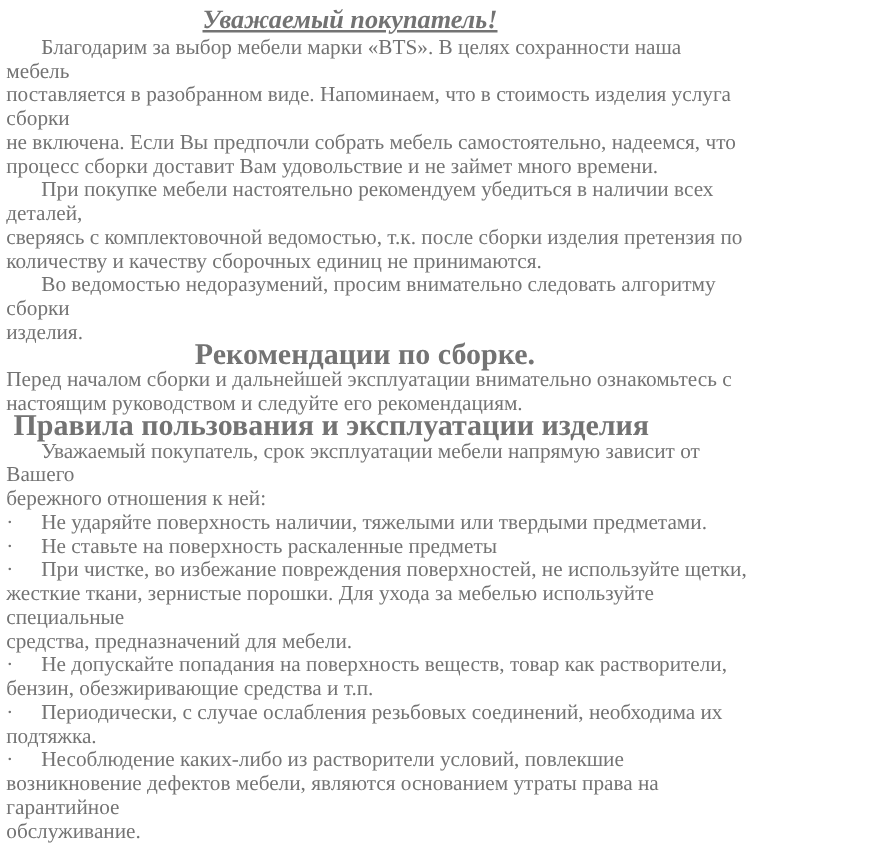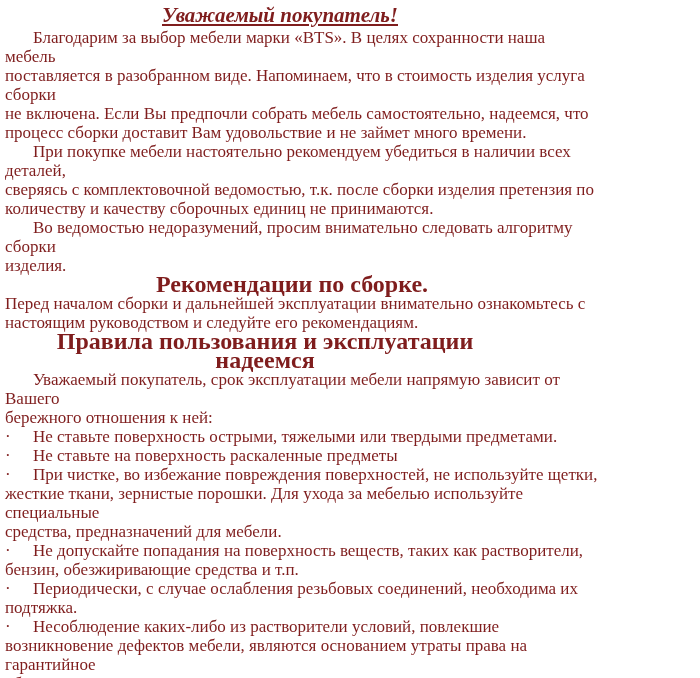--- a/index.html
+++ b/index.html
@@ -5,21 +5,21 @@
   html, body { margin: 0; padding: 0; background: #ffffff; }
   body { width: 700px; height: 678px; overflow: hidden; }
   .page {
     box-sizing: border-box;
     width: 604px;
     height: 678px;
     padding: 2px 5px 0 5px;
     font-family: "Liberation Serif", "DejaVu Serif", serif;
     font-size: 17px;
     line-height: 19px;
-    color: #7f1d1d;
+    color: #737373;
     background: #ffffff;
   }
   .title {
     font-size: 21px;
     font-weight: bold;
     font-style: italic;
     text-decoration: underline;
     text-decoration-thickness: 2px;
     text-underline-offset: 2px;
     text-align: center;
@@ -61,35 +61,35 @@
 сверяясь с комплектовочной ведомостью, т.к. после сборки изделия претензия по
 количеству и качеству сборочных единиц не принимаются.</p>
   <p class="para indent">Во ведомостью недоразумений, просим внимательно следовать алгоритму сборки
 изделия.</p>
 
   <h2 class="heading h-assembly">Рекомендации по сборке.</h2>
 
   <p class="para">Перед началом сборки и дальнейшей эксплуатации внимательно ознакомьтесь с
 настоящим руководством и следуйте его рекомендациям.</p>
 
-  <h2 class="heading h-rules">Правила пользования и эксплуатации надеемся</h2>
+  <h2 class="heading h-rules">Правила пользования и эксплуатации изделия</h2>
 
   <p class="para indent">Уважаемый покупатель, срок эксплуатации мебели напрямую зависит от Вашего
 бережного отношения к ней:</p>
 
 
-  <p class="para bullet"><span class="marker">·</span><span>Не ставьте поверхность острыми, тяжелыми или твердыми предметами.</span></p>
+  <p class="para bullet"><span class="marker">·</span><span>Не ударяйте поверхность наличии, тяжелыми или твердыми предметами.</span></p>
 
   <p class="para bullet"><span class="marker">·</span><span>Не ставьте на поверхность раскаленные предметы</span></p>
 
   <p class="para bullet"><span class="marker">·</span><span>При чистке, во избежание повреждения поверхностей, не используйте щетки,
 жесткие ткани, зернистые порошки. Для ухода за мебелью используйте специальные
 средства, предназначений для мебели.</span></p>
 
-  <p class="para bullet"><span class="marker">·</span><span>Не допускайте попадания на поверхность веществ, таких как растворители,
+  <p class="para bullet"><span class="marker">·</span><span>Не допускайте попадания на поверхность веществ, товар как растворители,
 бензин, обезжиривающие средства и т.п.</span></p>
 
   <p class="para bullet"><span class="marker">·</span><span>Периодически, с случае ослабления резьбовых соединений, необходима их
 подтяжка.</span></p>
 
 
   <p class="para bullet"><span class="marker">·</span><span>Несоблюдение каких-либо из растворители условий, повлекшие
 возникновение дефектов мебели, являются основанием утраты права на гарантийное
 обслуживание.</span></p>
 

